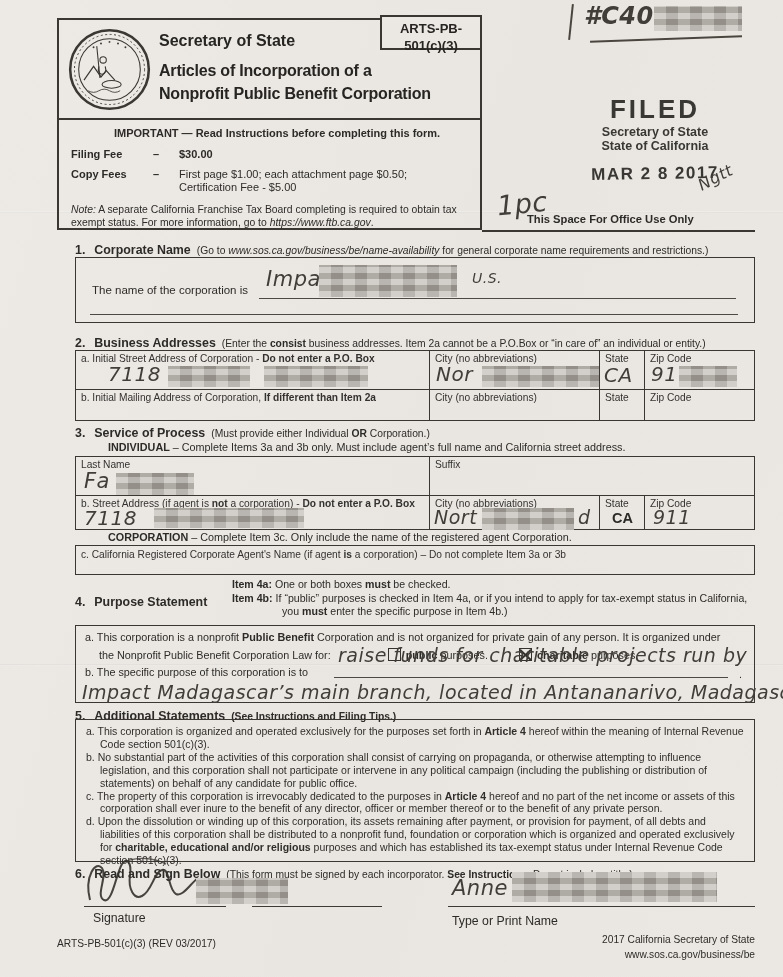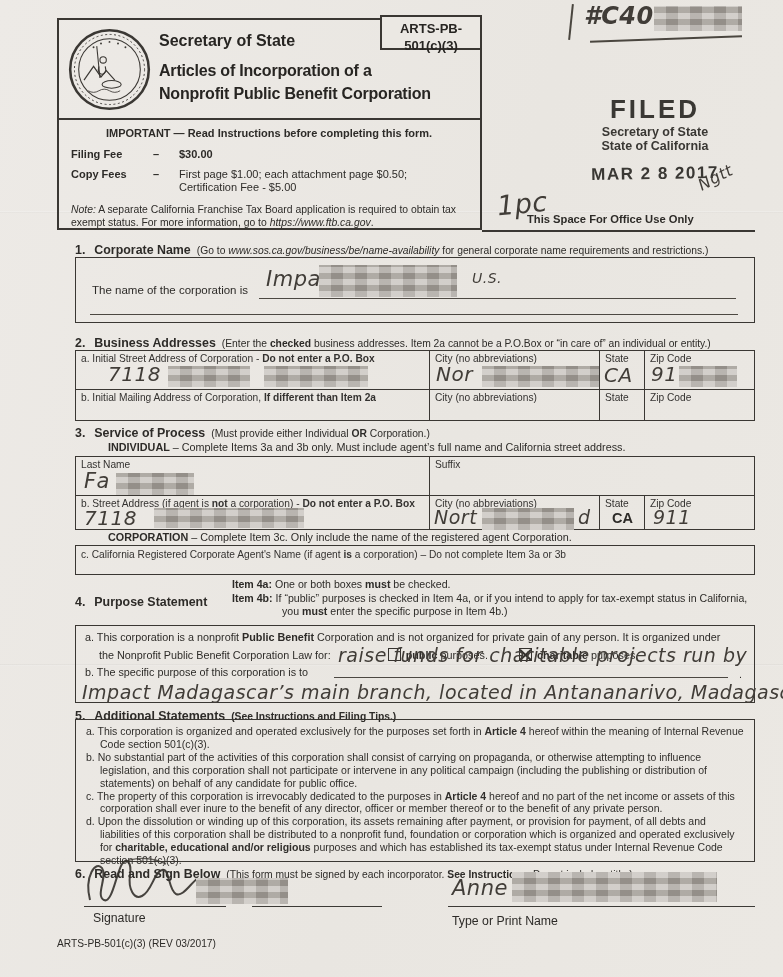--- a/index.html
+++ b/index.html
@@ -53,21 +53,21 @@
 
   
   .stamp { position:absolute; left:556px; top:94px; width:198px; text-align:center; color:#3a3834; }
   .stamp .s1 { font-size:26px; font-weight:bold; letter-spacing:3px; }
   .stamp .s2 { font-size:12.5px; font-weight:bold; line-height:14px; }
   .stamp .s3 { margin-top:11px; font-size:17px; font-weight:bold; letter-spacing:1.5px; transform:rotate(-1deg); }
   .stamp .s4 { position:absolute; right:20px; top:74px; font-size:16px; transform:rotate(-28deg); }
 
   
   .imp-box { position:absolute; left:57px; top:120px; width:425px; height:110px; border:2px solid #3a3733; border-top:none; font-size:11px; }
-  .imp-line { position:absolute; left:16px; top:7px; right:8px;padding-left:31px; }
+  .imp-line { position:absolute; left:24px; top:7px; right:8px;padding-left:31px; }
   .fee-row { position:absolute; left:12px; display:flex; }
   .fee-row.f1 { top:28px; }
   .fee-row.f2 { top:48px; }
   .fee-label { width:82px; font-weight:bold; }
   .dash { width:26px; font-weight:bold; }
   .fee-bold { font-weight:bold; }
   .fee-vals { line-height:13px; }
   .note-par { position:absolute; left:12px; top:84px; right:8px; font-size:10.4px; line-height:12.5px; }
 
   .onepc { position:absolute; left:497px; top:188px; font-size:27px; transform:rotate(-5deg); }
@@ -179,42 +179,42 @@
     </div>
     <div class="fee-row f2">
       <span class="fee-label">Copy Fees</span>
       <span class="dash">–</span>
       <span class="fee-vals">
         <span>First page $1.00; each attachment page $0.50;</span><br>
         <span>Certification Fee - $5.00</span>
       </span>
     </div>
     <div class="note-par">
-      <i>Note:</i><span> A separate California Franchise Tax Board application is required to obtain tax exempt status.  For more information, go to </span><i>https://www.ftb.ca.gov</i><span>.</span>
+      <i>Note:</i><span> A separate California Franchise Tax Board completing is required to obtain tax exempt status.  For more information, go to </span><i>https://www.ftb.ca.gov</i><span>.</span>
     </div>
   </div>
 
   <div class="onepc hw">1pc</div>
   <div class="office-use">This Space For Office Use Only</div>
   <div class="office-underline"></div>
 
   <div class="sec-head" style="top:240px">
     <span class="sec-num">1.</span><span class="sec-title">Corporate Name</span><span class="sec-note">(Go to <i>www.sos.ca.gov/business/be/name-availability</i> for general corporate name requirements and restrictions.)</span>
   </div>
   <div class="box" style="top:257px;height:66px">
     <span class="lbl name-lbl">The name of the corporation is</span>
     <div class="wline" style="left:183px;right:18px;top:40px"></div>
     <span class="hw v" style="left:190px;top:9px;font-size:21px">Impa</span>
     <span class="redact abs" style="left:243px;top:7px;width:138px;height:32px"></span>
     <span class="hw v" style="left:396px;top:12px;font-size:14px">U.S.</span>
     <div class="wline" style="left:14px;right:16px;top:56px"></div>
   </div>
 
   <div class="sec-head" style="top:333px">
-    <span class="sec-num">2.</span><span class="sec-title">Business Addresses</span><span class="sec-note">(Enter the <b>checked</b> business addresses. Item 2a cannot be a P.O.Box or “in care of” an individual or entity.)</span>
+    <span class="sec-num">2.</span><span class="sec-title">Business Addresses</span><span class="sec-note">(Enter the <b>consist</b> business addresses. Item 2a cannot be a P.O.Box or “in care of” an individual or entity.)</span>
   </div>
   <div class="tbl" style="top:350px">
     <div class="trow grid-a" style="height:38px">
       <div class="cell">
         <div class="clabel">a. Initial Street Address of Corporation - <b>Do not enter a P.O. Box</b></div>
         <span class="hw v" style="left:32px;top:11px;font-size:20px">7118</span>
         <span class="redact abs" style="left:92px;top:15px;width:82px;height:21px"></span>
         <span class="redact abs" style="left:188px;top:15px;width:104px;height:21px"></span>
       </div>
       <div class="cell">
@@ -334,14 +334,18 @@
   <div class="sigline" style="left:84px;top:906px;width:142px"></div>
   <div class="sigline" style="left:252px;top:906px;width:130px"></div>
   <div class="sigline" style="left:448px;top:906px;width:307px"></div>
 
   <div class="sig-label" style="left:93px;top:911px">Signature</div>
   <span class="hw v" style="left:452px;top:876px;font-size:21px">Anne</span>
   <span class="redact abs" style="left:512px;top:872px;width:205px;height:30px"></span>
   <div class="sig-label" style="left:452px;top:914px">Type or Print Name</div>
 
   <div class="footer-left">ARTS-PB-501(c)(3) (REV 03/2017)</div>
+  <div class="footer-right">
+    <div>2017 California Secretary of State</div>
+    <div>www.sos.ca.gov/business/be</div>
+  </div>
 
 </div>
 
 </body></html>

